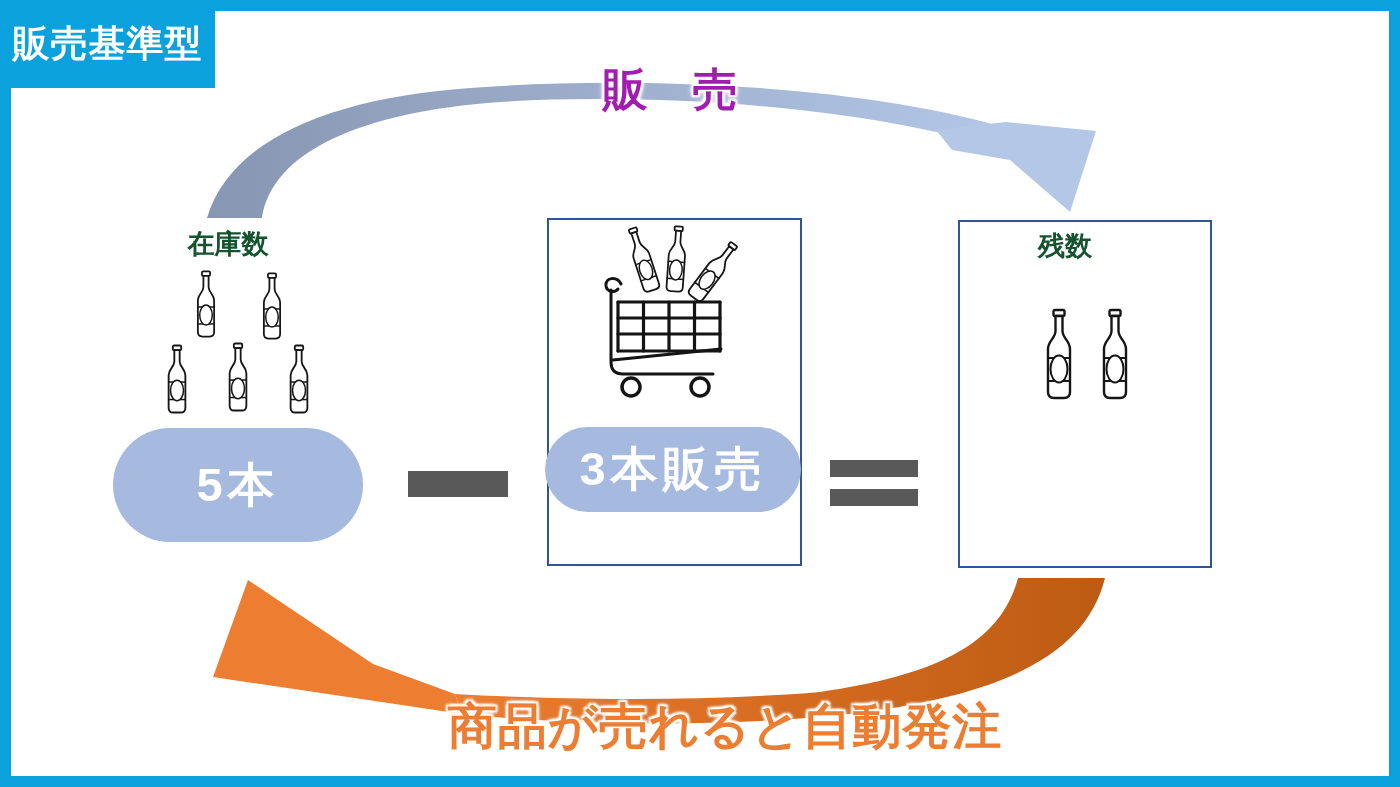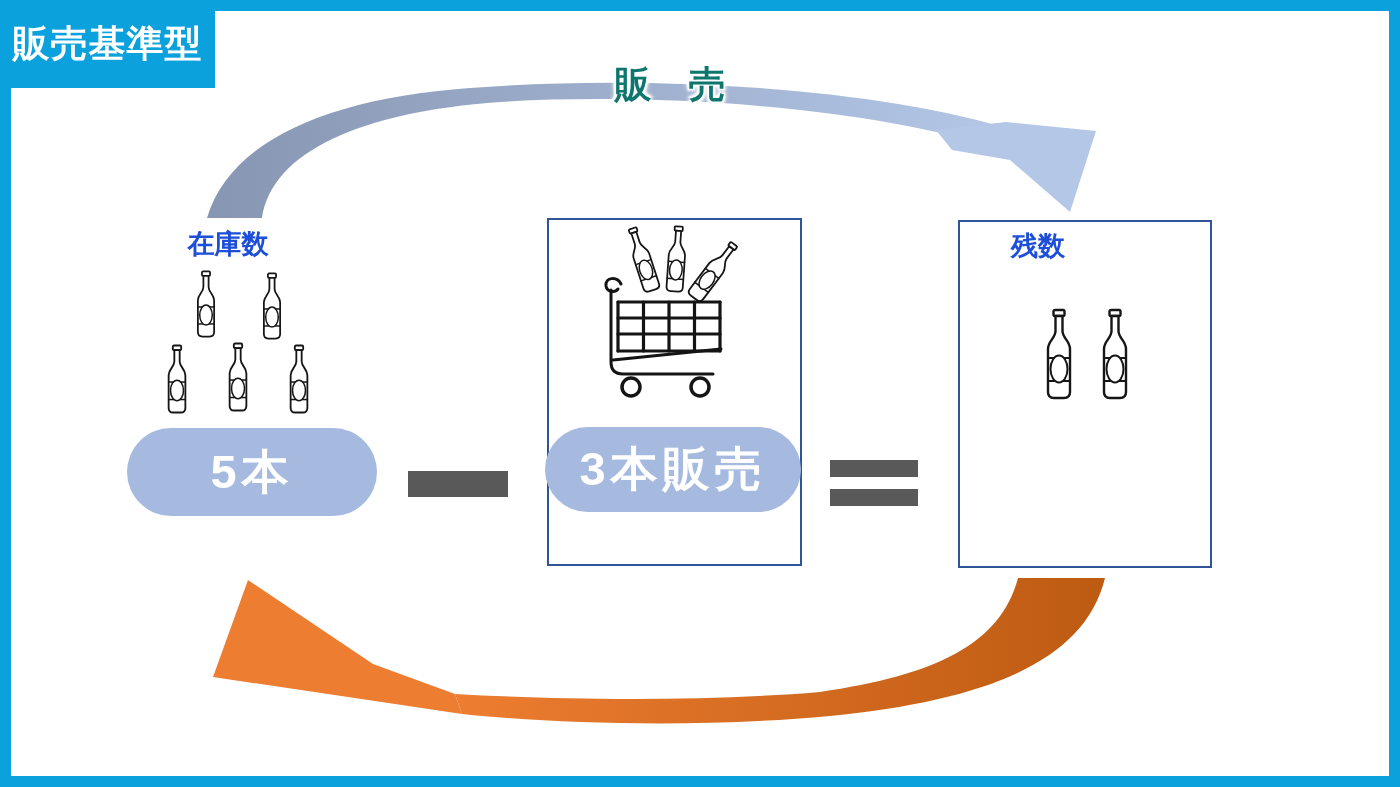--- a/index.html
+++ b/index.html
@@ -5,32 +5,32 @@
   * { margin:0; padding:0; box-sizing:border-box; }
   html,body { width:1400px; height:787px; }
   body { font-family:"Liberation Sans", sans-serif; background:#fff; }
   .stage { position:relative; width:1400px; height:787px; background:#fff; overflow:hidden; }
   .frame { position:absolute; inset:0; border:11px solid #0aa1dc; z-index:1; pointer-events:none; }
   .arrows { position:absolute; left:0; top:0; width:1400px; height:787px; z-index:2; }
   .badge { position:absolute; left:0; top:0; width:215px; height:88px; background:#0aa1dc; z-index:6;
            display:flex; align-items:center; justify-content:center; }
   .badge span { color:#fff; font-size:37px; font-weight:bold; letter-spacing:1px; }
   .top-label { position:absolute; left:525px; top:60px; width:290px; text-align:center; z-index:4;
-               font-size:37px; font-weight:bold; color:#0f766e;
+               font-size:45px; font-weight:bold; color:#a21caf;
                text-shadow:0 0 6px #fff,0 0 6px #fff,2px 2px 2px #fff,-2px -2px 2px #fff,2px -2px 2px #fff,-2px 2px 2px #fff; }
-  .group-label { position:absolute; z-index:4; font-size:27px; font-weight:bold; color:#1d4ed8; text-align:center; }
+  .group-label { position:absolute; z-index:4; font-size:27px; font-weight:bold; color:#14532d; text-align:center; }
   .inv-label { left:148px; top:226px; width:160px; }
-  .rem-label { left:958px; top:228px; width:160px; }
+  .rem-label { left:985px; top:228px; width:160px; }
   .box { position:absolute; border:2px solid #2f5597; background:transparent; z-index:3; }
   .center-box { left:547px; top:218px; width:255px; height:348px; }
   .right-box  { left:958px; top:220px; width:254px; height:348px; }
   .pill { position:absolute; background:#a6bae0; border-radius:58px; z-index:4;
           display:flex; align-items:center; justify-content:center;
           color:#fff; font-weight:bold; font-size:47px; letter-spacing:5px; }
-  .pill-left   { left:127px; top:428px; width:250px; height:88px; }
+  .pill-left   { left:113px; top:428px; width:250px; height:114px; }
   .pill-center { left:545px; top:427px; width:256px; height:85px; }
   .pill-right  { left:958px; top:430px; width:250px; height:113px; }
   .op-minus { position:absolute; left:408px; top:471px; width:100px; height:26px; background:#595959; z-index:4; }
   .op-equals { position:absolute; left:830px; top:460px; width:88px; z-index:4; }
   .op-equals i { display:block; width:88px; height:17px; background:#595959; }
   .op-equals i + i { margin-top:12px; }
   .bottom-label { position:absolute; left:370px; top:694px; width:710px; text-align:center; z-index:4;
                   font-size:49px; font-weight:bold; color:#ed7d31; letter-spacing:1px;
                   text-shadow:0 0 5px #fff,0 0 5px #fff,2px 2px 2px #fff,-2px -2px 2px #fff,2px -2px 2px #fff,-2px 2px 2px #fff; }
 </style>
@@ -117,13 +117,14 @@
   </div>
   <div class="op-minus"></div>
   <div class="pill pill-center">
     <span>3本販売</span>
   </div>
   <div class="op-equals">
       <i></i>
       <i></i>
     </div>
 
+  <div class="bottom-label">商品が売れると自動発注</div>
 </div>
 
 </body></html>

